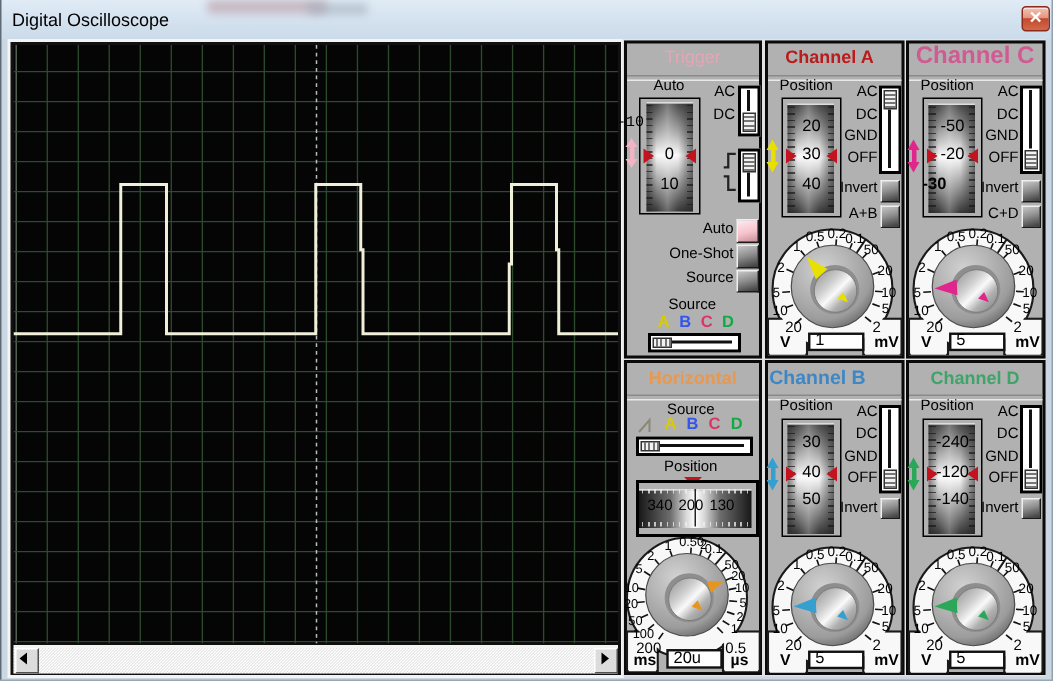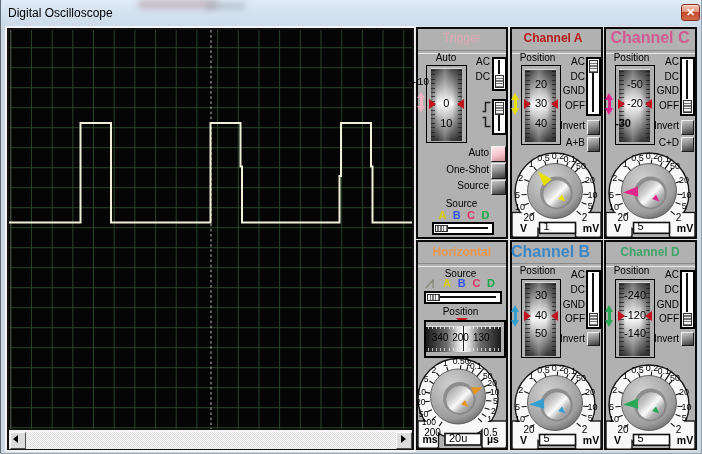--- a/index.html
+++ b/index.html
@@ -63,21 +63,21 @@
 <div style="position:absolute;left:415.5px;top:26.5px;width:88.5px;height:208px;border:2px solid #0a0a0a;background:#b1b1b1;"></div>
 <div style="position:absolute;left:416.8px;top:31.1px;width:90px;text-align:center;font-size:12px;font-weight:normal;color:#e2a7b6;line-height:14px;white-space:nowrap;">Trigger</div>
 <div style="position:absolute;left:417.5px;top:49.5px;width:88.5px;height:2px;border-top:1px solid #8a8a8a;border-bottom:1px solid #e9e9e9;"></div>
 <div style="position:absolute;left:415.5px;top:240px;width:88.5px;height:206px;border:2px solid #0a0a0a;background:#b1b1b1;"></div>
 <div style="position:absolute;left:416.8px;top:244.6px;width:90px;text-align:center;font-size:12px;font-weight:bold;color:#e9984e;line-height:14px;white-space:nowrap;">Horizontal</div>
 <div style="position:absolute;left:417.5px;top:263px;width:88.5px;height:2px;border-top:1px solid #8a8a8a;border-bottom:1px solid #e9e9e9;"></div>
 <div style="position:absolute;left:509.5px;top:26.5px;width:89px;height:208px;border:2px solid #0a0a0a;background:#b1b1b1;"></div>
 <div style="position:absolute;left:511.0px;top:31.1px;width:84px;text-align:center;font-size:12px;font-weight:bold;color:#b91c1c;line-height:14px;white-space:nowrap;">Channel A</div>
 <div style="position:absolute;left:511.5px;top:49.5px;width:89px;height:2px;border-top:1px solid #8a8a8a;border-bottom:1px solid #e9e9e9;"></div>
 <div style="position:absolute;left:509.5px;top:240px;width:89px;height:206px;border:2px solid #0a0a0a;background:#b1b1b1;"></div>
-<div style="position:absolute;left:511.0px;top:244.6px;width:68px;text-align:center;font-size:16px;font-weight:bold;color:#3e87c4;line-height:14px;white-space:nowrap;">Channel B</div>
+<div style="position:absolute;left:511.0px;top:244.6px;width:68px;text-align:center;font-size:13px;font-weight:bold;color:#3e87c4;line-height:14px;white-space:nowrap;">Channel B</div>
 <div style="position:absolute;left:511.5px;top:263px;width:89px;height:2px;border-top:1px solid #8a8a8a;border-bottom:1px solid #e9e9e9;"></div>
 <div style="position:absolute;left:603.5px;top:26.5px;width:89px;height:208px;border:2px solid #0a0a0a;background:#b1b1b1;"></div>
 <div style="position:absolute;left:605.0px;top:31.1px;width:90px;text-align:center;font-size:16px;font-weight:bold;color:#d05a92;line-height:14px;white-space:nowrap;">Channel C</div>
 <div style="position:absolute;left:605.5px;top:49.5px;width:89px;height:2px;border-top:1px solid #8a8a8a;border-bottom:1px solid #e9e9e9;"></div>
 <div style="position:absolute;left:603.5px;top:240px;width:89px;height:206px;border:2px solid #0a0a0a;background:#b1b1b1;"></div>
 <div style="position:absolute;left:605.0px;top:244.6px;width:90px;text-align:center;font-size:12px;font-weight:bold;color:#3fa469;line-height:14px;white-space:nowrap;">Channel D</div>
 <div style="position:absolute;left:605.5px;top:263px;width:89px;height:2px;border-top:1px solid #8a8a8a;border-bottom:1px solid #e9e9e9;"></div>
 <div style="position:absolute;left:411.0px;top:51.8px;width:70px;text-align:center;font-size:10px;font-weight:normal;color:#000;line-height:12px;white-space:nowrap;">Auto</div>
 <div style="position:absolute;left:426px;top:64.5px;width:38.5px;height:76.5px;border:1px solid #000;background:#b1b1b1;"></div>
 <div style="position:absolute;left:430.5px;top:68.0px;width:31.5px;height:71.5px;background:linear-gradient(90deg,rgba(30,30,30,0.55) 0%,rgba(30,30,30,0.0) 22%,rgba(255,255,255,0.25) 45%,rgba(30,30,30,0.0) 68%,rgba(30,30,30,0.6) 100%),linear-gradient(180deg,#4a4a4a 0%,#9e9e9e 24%,#fafafa 48%,#8c8c8c 78%,#383838 100%);border-top:1px solid #ddd;"></div>

